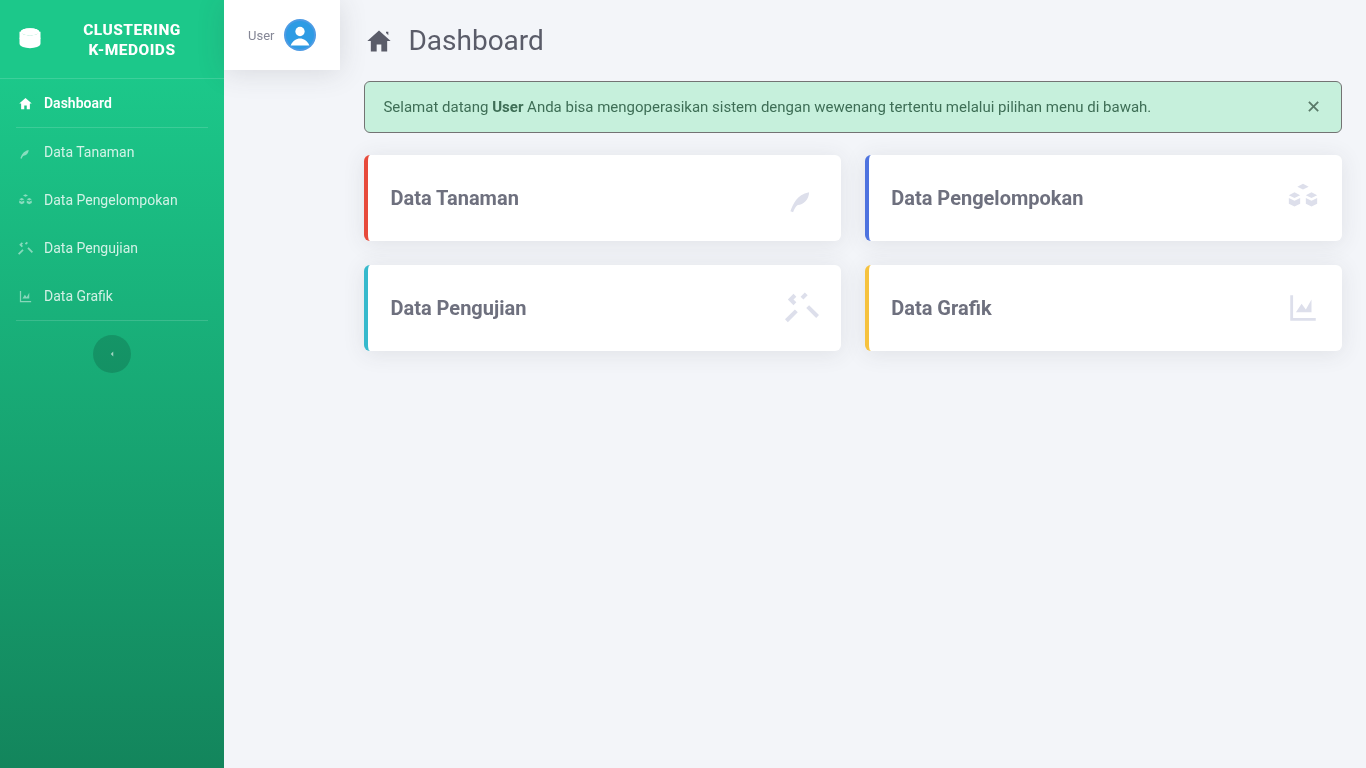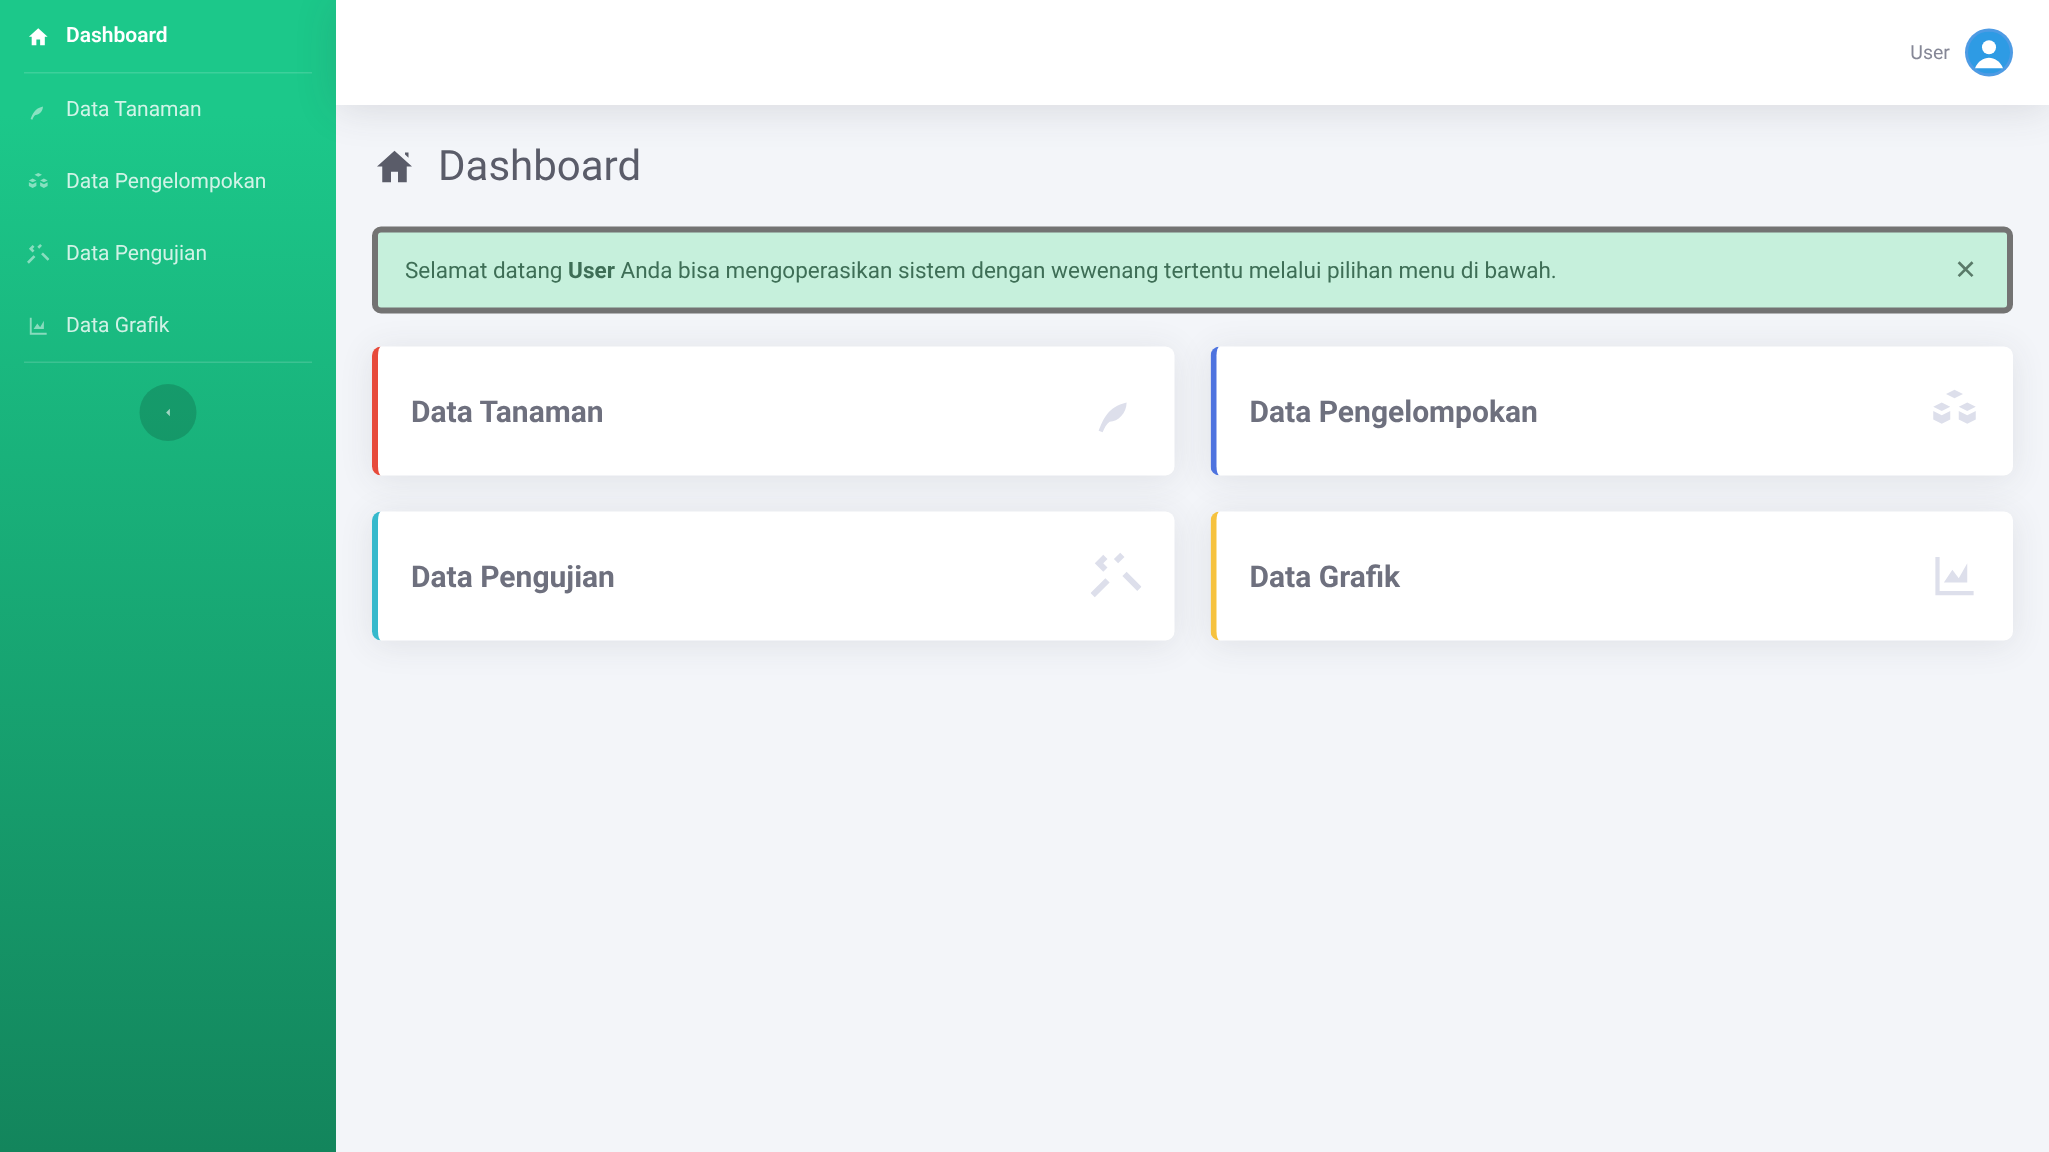--- a/index.html
+++ b/index.html
@@ -62,21 +62,21 @@
     border-radius: 50%;
     background: rgba(0,0,0,.15);
     color: rgba(255,255,255,.6);
     border: none;
     cursor: pointer;
     font-size: 14px;
     display: inline-flex; align-items: center; justify-content: center;
   }
 
   
-  .main-col { flex: 1; display: flex; flex-direction: column; min-width: 0; }
+  .main-col { flex: 1; display: flex; flex-direction: row; min-width: 0; }
   .topbar {
     height: 70px;
     background: #fff;
     box-shadow: 0 .15rem 1.75rem 0 rgba(58,59,69,.15);
     display: flex;
     align-items: center;
     justify-content: flex-end;
     padding: 0 24px;
     position: relative;
     z-index: 2;
@@ -90,21 +90,21 @@
     color: #fff;
   }
 
   .content { padding: 24px 24px 40px 24px; overflow: auto; flex: 1; }
   .page-title-row { display: flex; align-items: center; gap: 14px; margin-bottom: 24px; }
   .page-title-icon { font-size: 28px; color: #5a5c69; }
   .page-title { font-size: 28px; font-weight: 400; color: #5a5c69; }
 
   .alert {
     background: #c6f0dc;
-    border: 4px solid #737373;
+    border: 1px solid #737373;
     color: #3e6e56;
     border-radius: 6px;
     padding: 16px 48px 16px 18px;
     font-size: 15px;
     position: relative;
     margin-bottom: 22px;
   }
   .alert strong { font-weight: 700; }
   .alert-close {
     position: absolute; right: 10px; top: 50%; transform: translateY(-50%);
@@ -137,20 +137,36 @@
 
   
   svg { display: block; }
 </style>
 </head>
 <body>
 
 <div class="app">
 
   <aside class="sidebar">
+    <div class="brand">
+      <span class="brand-icon">
+        <svg width="28" height="28" viewBox="0 0 24 24" fill="#fff">
+            <ellipse cx="12" cy="5" rx="8" ry="3"></ellipse>
+            <path d="M4 5v5c0 1.66 3.58 3 8 3s8-1.34 8-3V5" fill="none" stroke="#fff" stroke-width="2"></path>
+            <path d="M4 10v5c0 1.66 3.58 3 8 3s8-1.34 8-3v-5" fill="none" stroke="#fff" stroke-width="2"></path>
+            <ellipse cx="12" cy="5" rx="8" ry="3" fill="#fff"></ellipse>
+            <path d="M4 5c0 1.66 3.58 3 8 3s8-1.34 8-3v5c0 1.66-3.58 3-8 3s-8-1.34-8-3z" fill="#fff"></path>
+            <path d="M4 10c0 1.66 3.58 3 8 3s8-1.34 8-3v5c0 1.66-3.58 3-8 3s-8-1.34-8-3z" fill="#fff"></path>
+          </svg>
+      </span>
+      <span class="brand-text">
+        <span>CLUSTERING</span><br>
+        <span>K-MEDOIDS</span>
+      </span>
+    </div>
 
     <nav class="nav">
       <div class="nav-item active">
         <span class="nav-icon">
           <svg width="15" height="15" viewBox="0 0 24 24" fill="currentColor">
               <path d="M12 3l10 9h-3v9h-5v-6H10v6H5v-9H2z"></path>
             </svg>
         </span>
         <span>Dashboard</span>
       </div>

